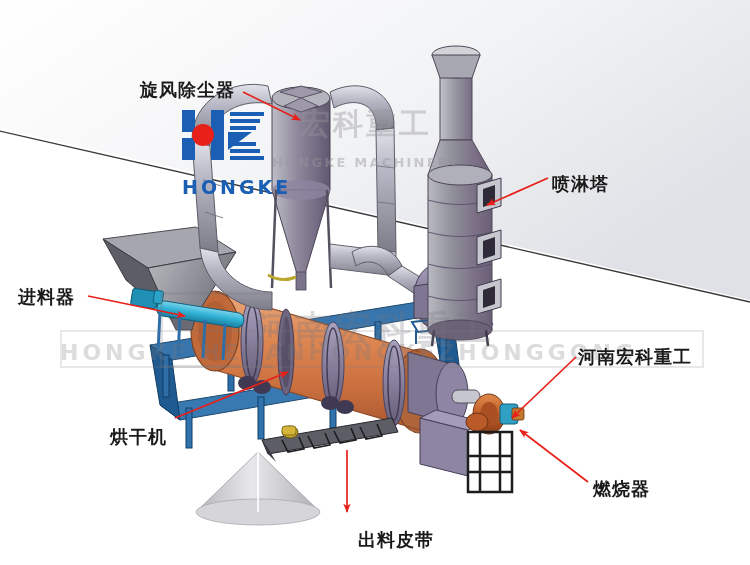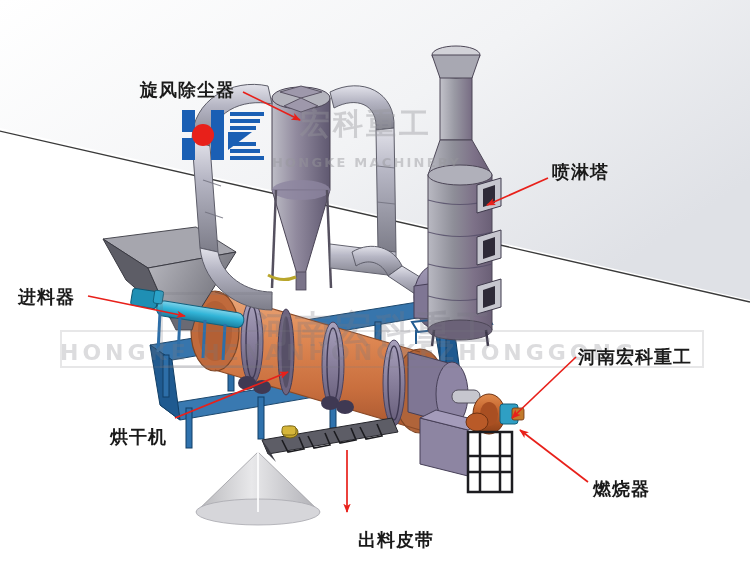--- a/index.html
+++ b/index.html
@@ -370,20 +370,21 @@
       <rect x="52" y="22" width="26" height="4"></rect>
       <rect x="52" y="38" width="26" height="4"></rect>
       <rect x="52" y="45" width="30" height="4"></rect>
       <rect x="52" y="52" width="34" height="4"></rect>
     </g>
     <path d="M50,28 L74,28 L50,46 Z" fill="#1a5fb4"></path>
   </svg>
   <div class="logo-text">宏科重工</div>
   <div class="logo-sub">HONGKE MACHINERY</div>
 
+  <div style="position:absolute;left:182px;top:176px;font-size:19px;font-weight:700;color:#1a5fb4;letter-spacing:3px;">HONGKE</div>
 
   <div class="wm-box"></div>
   <div class="wm-box2"></div>
   <div class="wm-main">河南宏科重工</div>
   <div class="wm-sub">HONGKE  HENANHONGKEZHONGGONG</div>
 
   <svg class="arrows" viewBox="0 0 750 565">
     <defs>
       <marker id="ah" viewBox="0 0 10 10" refX="9" refY="5" markerWidth="5.5" markerHeight="5.5" orient="auto-start-reverse">
         <path d="M0,1 L10,5 L0,9 L2.6,5 Z" fill="#e8201a"></path>
@@ -395,21 +396,21 @@
         <line x1="88" y1="296" x2="185" y2="316"></line>
         <line x1="576" y1="357" x2="512" y2="418"></line>
         <line x1="175" y1="418" x2="288" y2="372"></line>
         <line x1="588" y1="482" x2="520" y2="430"></line>
         <line x1="347" y1="450" x2="347" y2="512"></line>
       </g>
   </svg>
 
   <div id="label-layer">
       <div class="label" style="left: 140px; top: 78px;">旋风除尘器</div>
-      <div class="label" style="left: 552px; top: 160px;">喷淋塔</div>
+      <div class="label" style="left: 552px; top: 172px;">喷淋塔</div>
       <div class="label" style="left: 18px; top: 285px;">进料器</div>
       <div class="label" style="left: 578px; top: 345px;">河南宏科重工</div>
       <div class="label" style="left: 110px; top: 425px;">烘干机</div>
       <div class="label" style="left: 593px; top: 477px;">燃烧器</div>
       <div class="label" style="left: 313px; top: 528px; margin-left: 45px;">出料皮带</div>
     </div>
 
 </div>
 
 </body></html>

